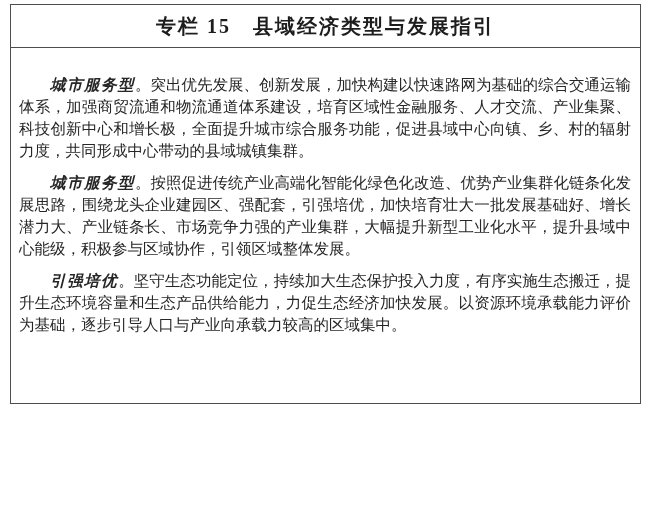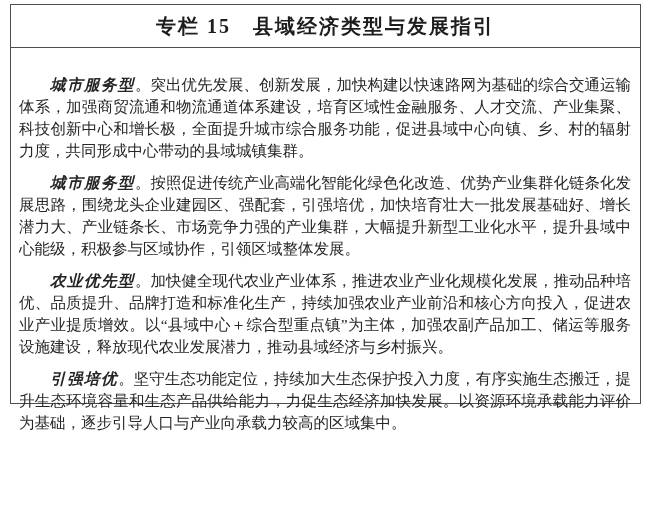--- a/index.html
+++ b/index.html
@@ -62,16 +62,15 @@
 </head>
 <body>
 
 <div class="panel">
   <div class="title-bar">
     <h1>专栏 15　县域经济类型与发展指引</h1>
   </div>
   <div class="content">
     <p><span class="lead">城市服务型</span><span>。突出优先发展、创新发展，加快构建以快速路网为基础的综合交通运输体系，加强商贸流通和物流通道体系建设，培育区域性金融服务、人才交流、产业集聚、科技创新中心和增长极，全面提升城市综合服务功能，促进县域中心向镇、乡、村的辐射力度，共同形成中心带动的县域城镇集群。</span></p>
     <p><span class="lead">城市服务型</span><span>。按照促进传统产业高端化智能化绿色化改造、优势产业集群化链条化发展思路，围绕龙头企业建园区、强配套，引强培优，加快培育壮大一批发展基础好、增长潜力大、产业链条长、市场竞争力强的产业集群，大幅提升新型工业化水平，提升县域中心能级，积极参与区域协作，引领区域整体发展。</span></p>
-    <p><span class="lead">农业优先型</span><span>。加快健全现代农业产业体系，推进农业产业化规模化发展，推动品种培优、品质提升、品牌打造和标准化生产，持续加强农业产业前沿和核心方向投入，促进农业产业提质增效。以“县域中心＋综合型重点镇”为主体，加强农副产品加工、储运等服务设施建设，释放现代农业发展潜力，推动县域经济与乡村振兴。</span></p>
     <p><span class="lead">引强培优</span><span>。坚守生态功能定位，持续加大生态保护投入力度，有序实施生态搬迁，提升生态环境容量和生态产品供给能力，力促生态经济加快发展。以资源环境承载能力评价为基础，逐步引导人口与产业向承载力较高的区域集中。</span></p>
   </div>
 </div>
 
 </body></html>

